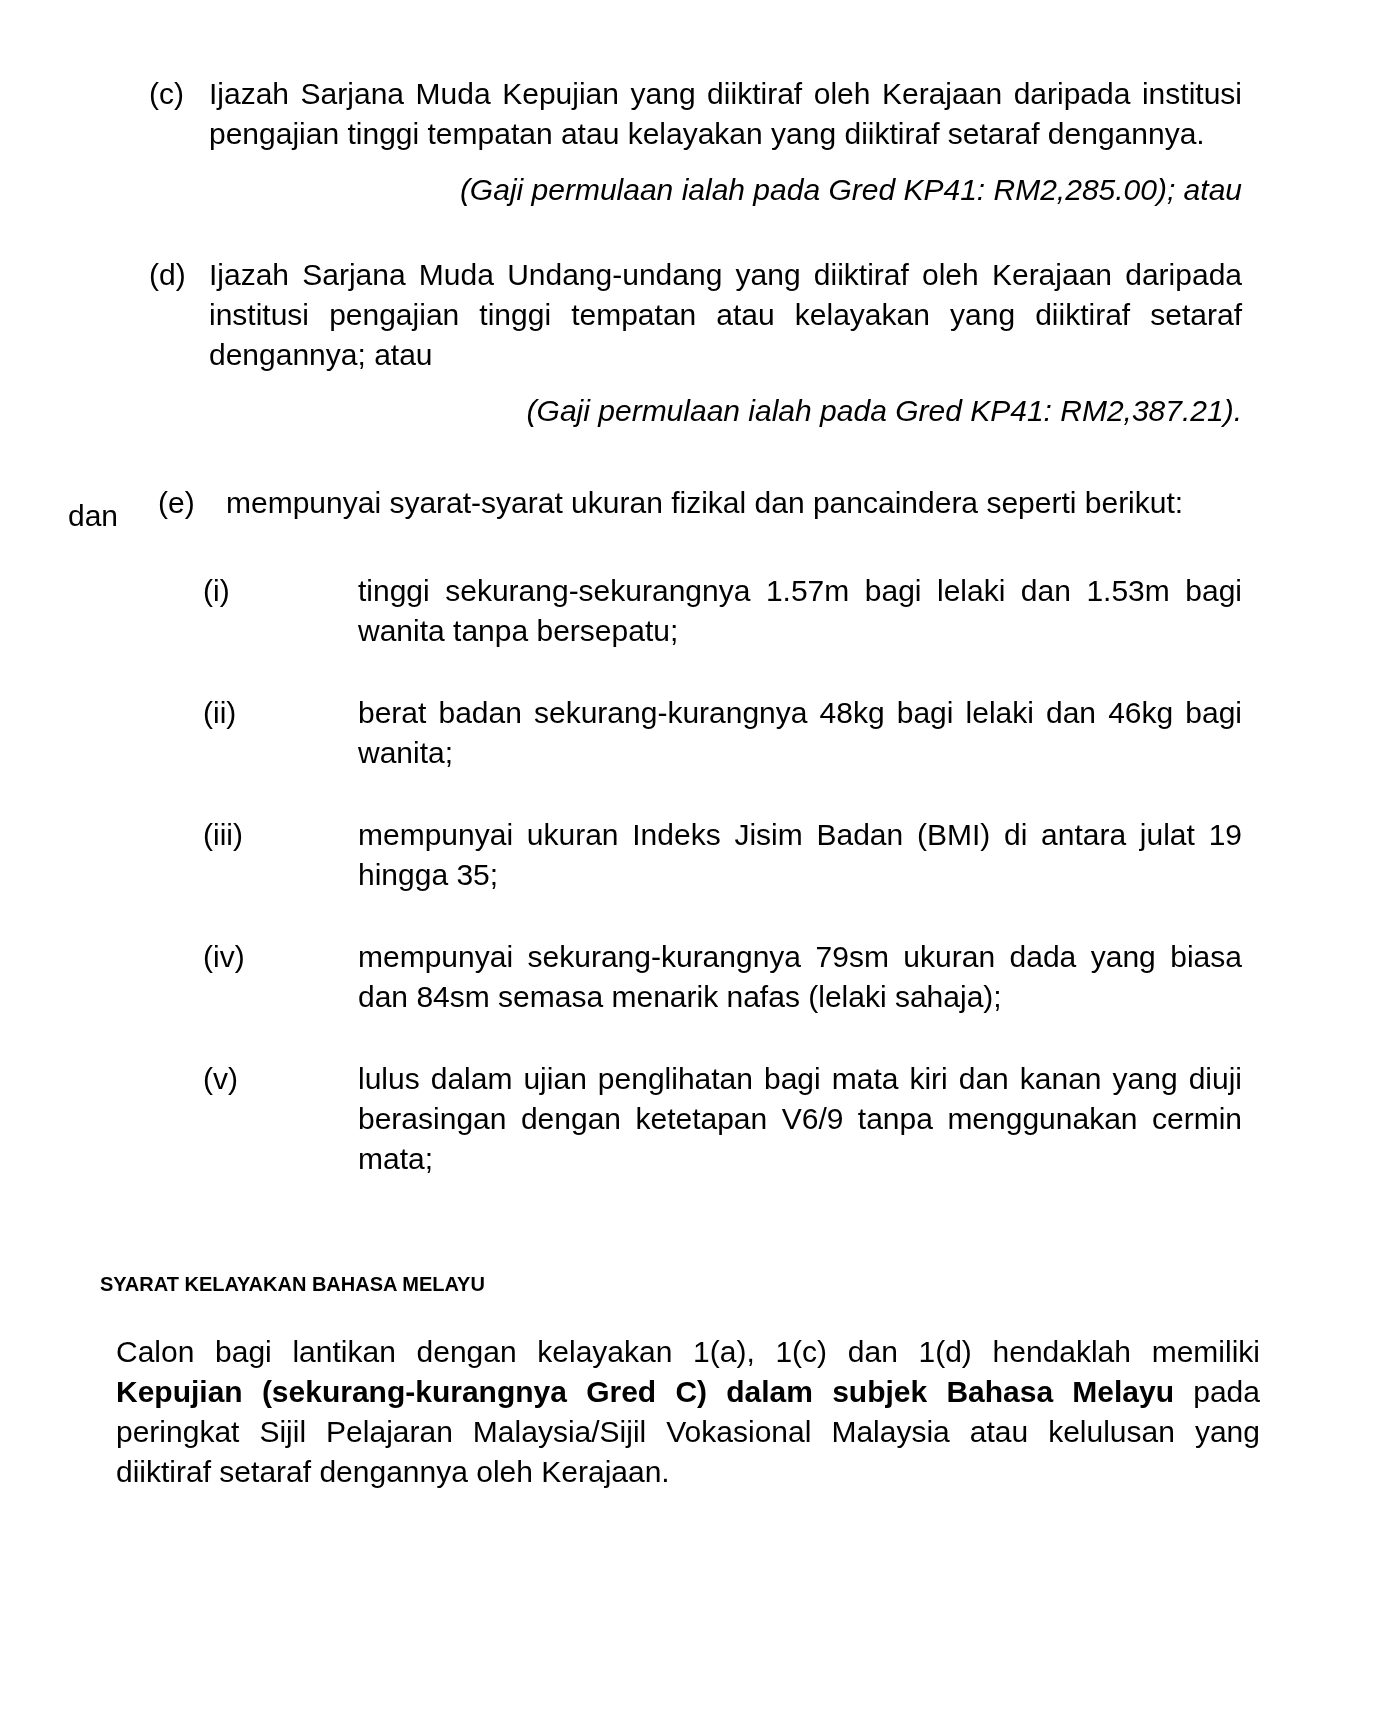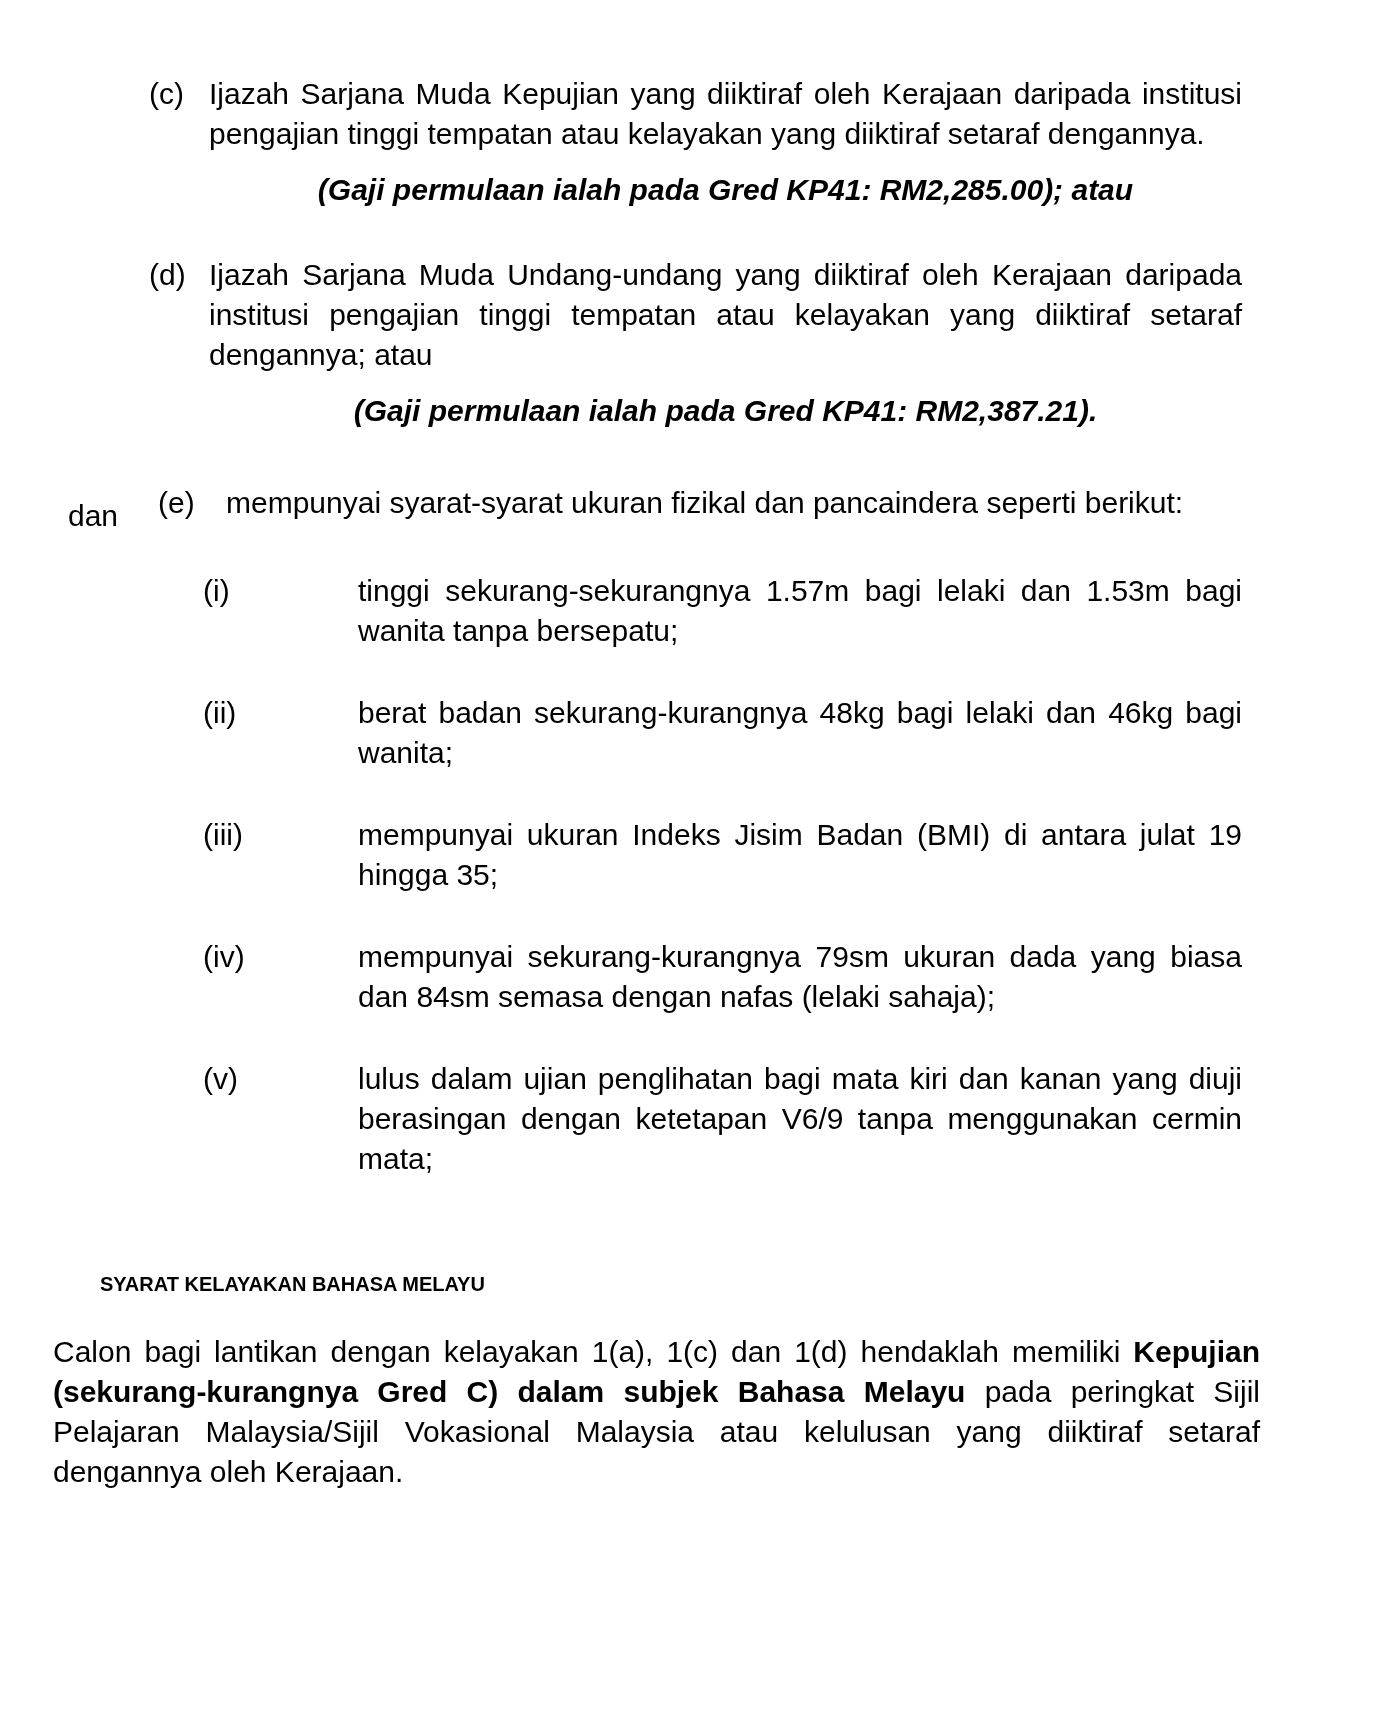--- a/index.html
+++ b/index.html
@@ -28,23 +28,23 @@
     margin: 0 115px 45px 193px;
     text-align: justify;
   }
   .qual-item .marker {
     position: absolute;
     left: -44px;
     top: 0;
     text-align: left;
   }
   .salary-note {
-    font-weight: bold;
+    font-weight: normal;
     font-style: italic;
-    text-align: center;
+    text-align: right;
   }
   .qual-item-d { margin-bottom: 52px; }
 
   
   .dan-row {
     position: relative;
     margin: 0 115px 48px 210px;
   }
   .dan-prefix {
     position: absolute;
@@ -68,21 +68,21 @@
     left: -139px;
     top: 0;
     text-align: left;
   }
 
   .section-heading {
     margin: 85px 113px 28px 100px;
     font-weight: bold;
   }
   .final-para {
-    margin: 0 113px 0 53px;
+    margin: 0 113px 0 116px;
     text-align: justify;
   }
   .b { font-weight: bold; }
 </style>
 </head>
 <body>
 
 <div class="page">
 
   <div class="qual-item">
@@ -113,21 +113,21 @@
     <p>berat badan sekurang-kurangnya 48kg bagi lelaki dan 46kg bagi wanita;</p>
   </div>
 
   <div class="phys-item">
     <span class="marker">(iii)</span>
     <p>mempunyai ukuran Indeks Jisim Badan (BMI) di antara julat 19 hingga 35;</p>
   </div>
 
   <div class="phys-item">
     <span class="marker">(iv)</span>
-    <p>mempunyai sekurang-kurangnya 79sm ukuran dada yang biasa dan 84sm semasa dengan nafas (lelaki sahaja);</p>
+    <p>mempunyai sekurang-kurangnya 79sm ukuran dada yang biasa dan 84sm semasa menarik nafas (lelaki sahaja);</p>
   </div>
 
   <div class="phys-item">
     <span class="marker">(v)</span>
     <p>lulus dalam ujian penglihatan bagi mata kiri dan kanan yang diuji berasingan dengan ketetapan V6/9 tanpa menggunakan cermin mata;</p>
   </div>
 
 
 
   <h2 class="section-heading" style="font-size:20px; line-height:40px;">SYARAT KELAYAKAN BAHASA MELAYU</h2>

